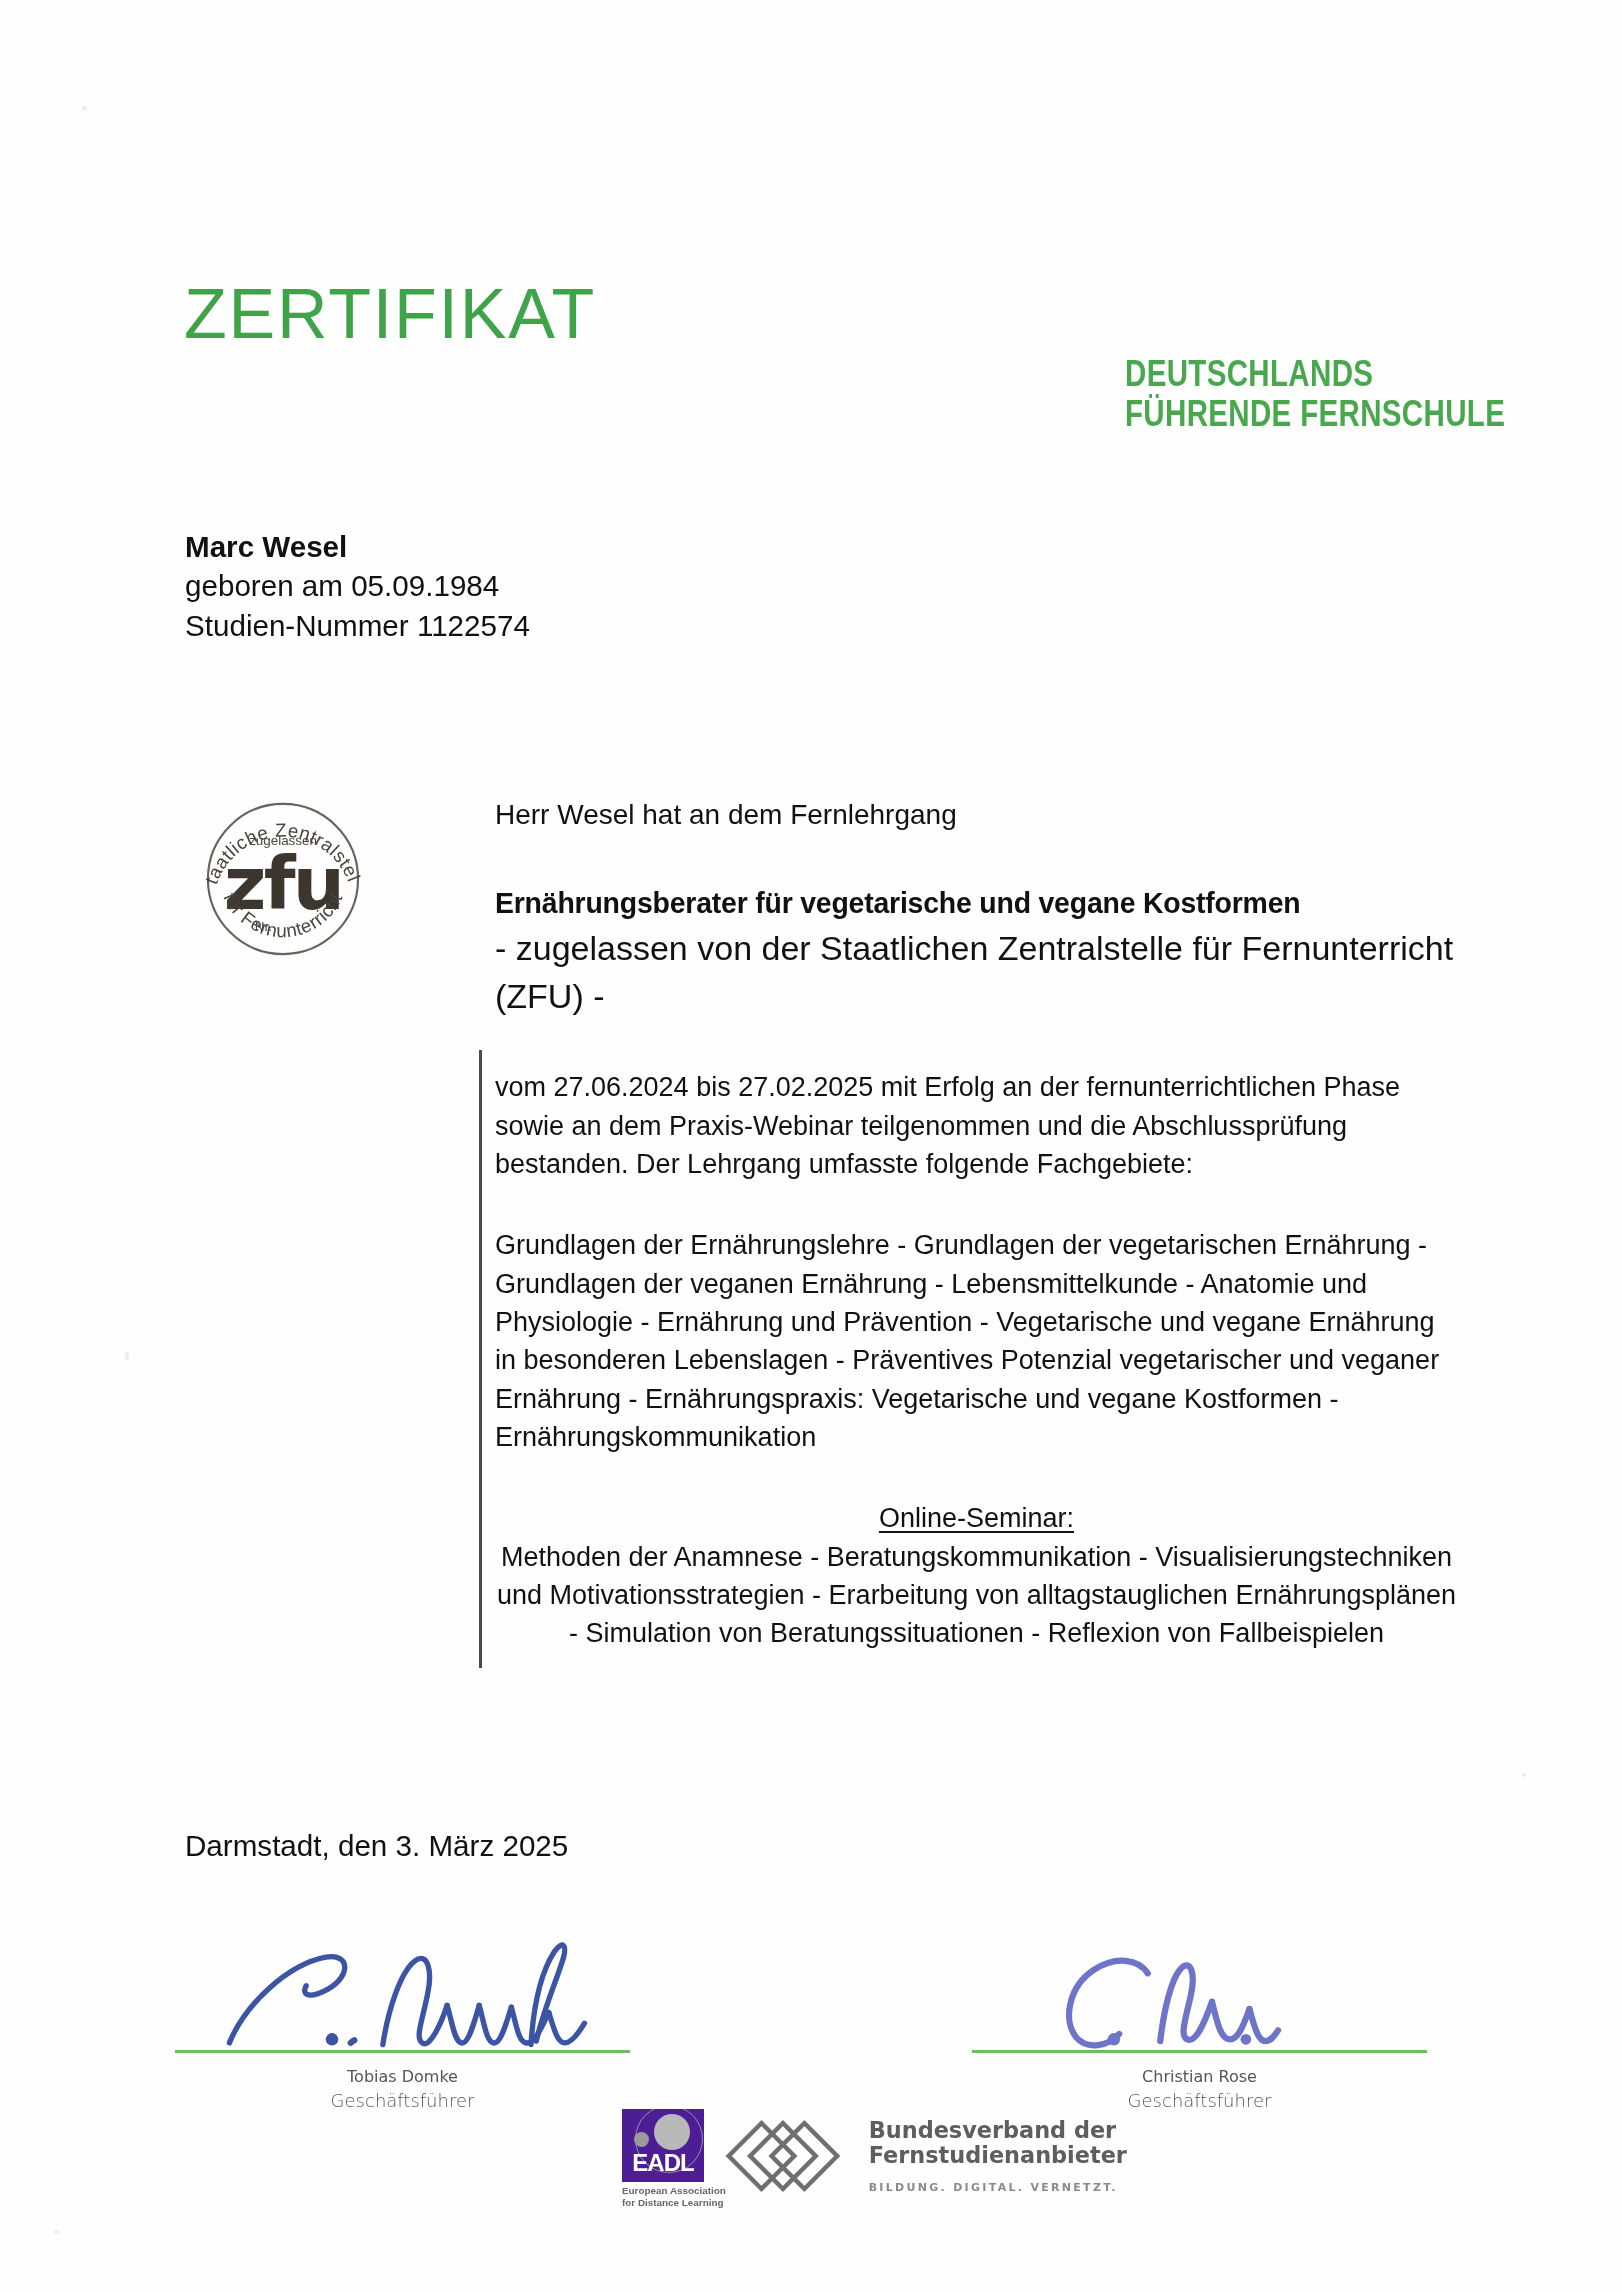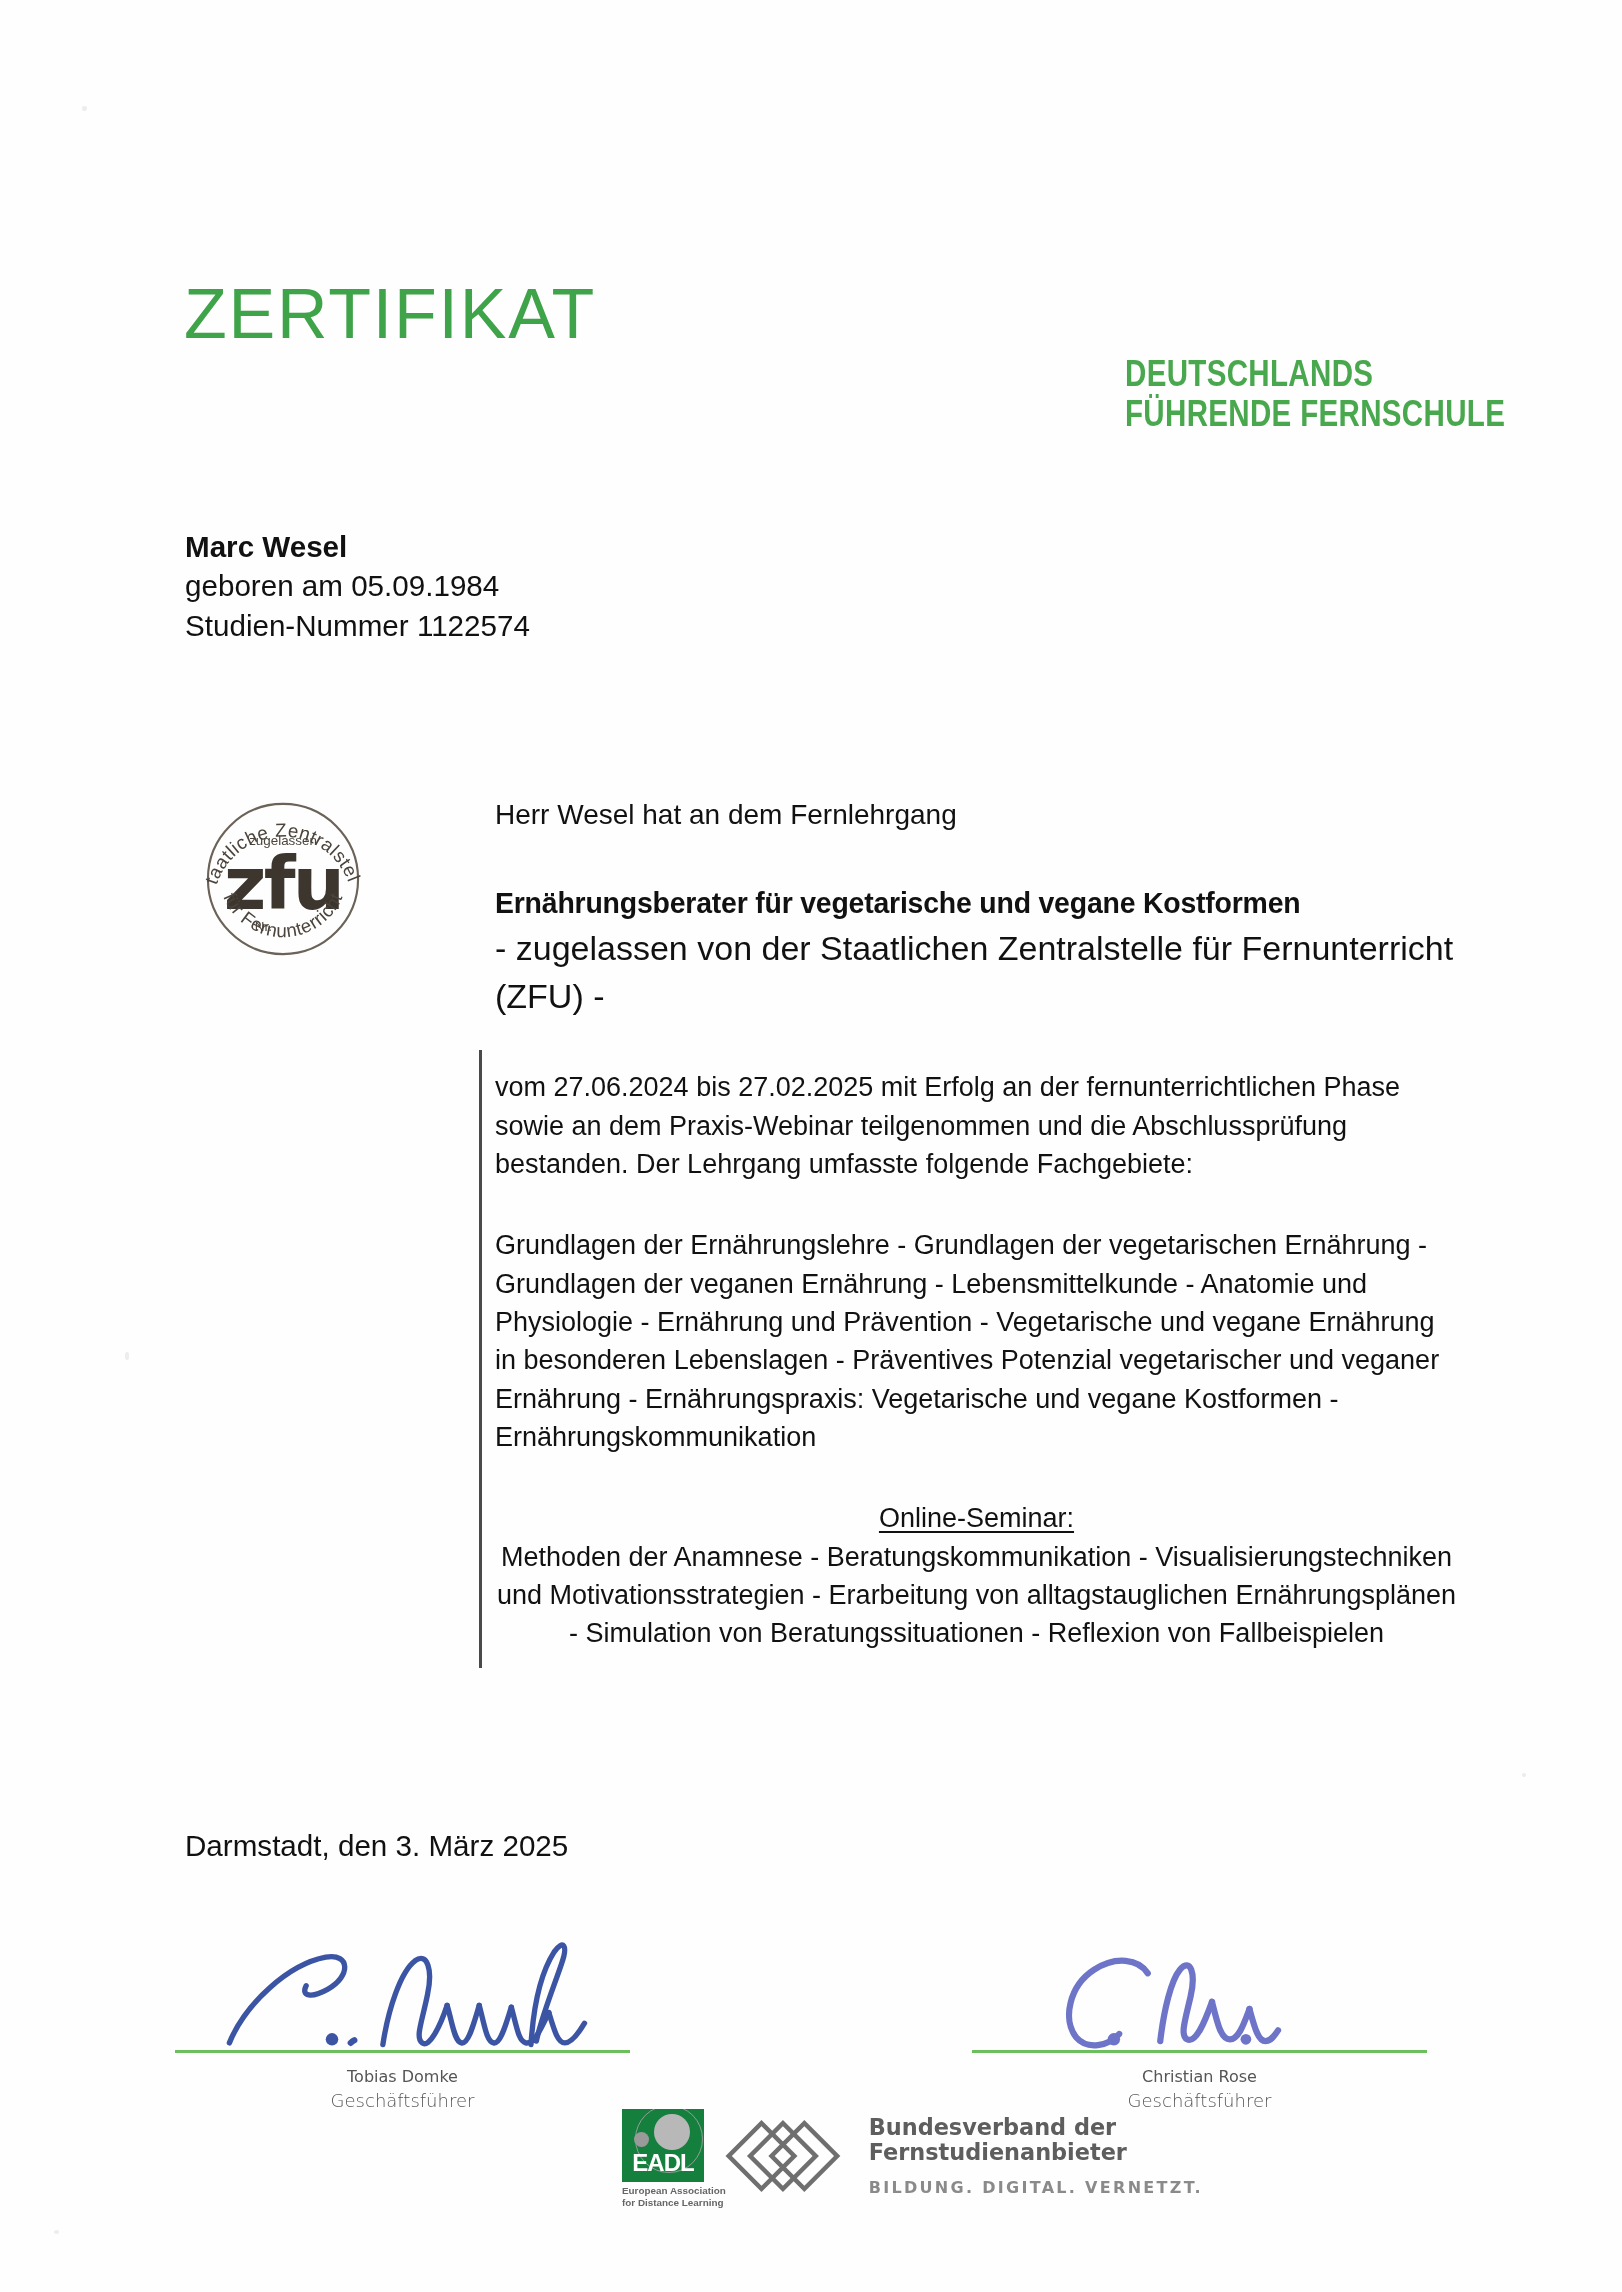--- a/index.html
+++ b/index.html
@@ -202,21 +202,21 @@
     align-items: flex-start;
     gap: 19.7px;
   }
   .eadl {
     width: 82px;
   }
   .eadl .badge {
     position: relative;
     width: 82px;
     height: 73px;
-    background: #15803d;
+    background: #4c1d95;
     overflow: hidden;
   }
   .eadl .badge .dot {
     position: absolute;
     border-radius: 50%;
     background: #b8b8b8;
   }
   .eadl .badge .dot.big  { width: 36px; height: 36px; left: 32px; top: 4.5px; }
   .eadl .badge .dot.mid  { width: 15px; height: 15px; left: 11.6px; top: 23px; background:#9a9a9a; }
   .eadl .badge .ring {
@@ -257,21 +257,21 @@
     color: #5e5e5e;
     font-size: 22.4px;
     line-height: 1.12;
     font-weight: 700;
     font-family: "DejaVu Sans", sans-serif;
     white-space: nowrap;
   }
   .bv .txt .t2 {
     margin-top: 13px;
     color: #8a8a8a;
-    font-size: 16px;
+    font-size: 11px;
     letter-spacing: 2.3px;
     font-weight: 700;
     font-family: "DejaVu Sans", sans-serif;
     white-space: nowrap;
   }
 </style>
 </head>
 <body>
 
 <div class="page">

